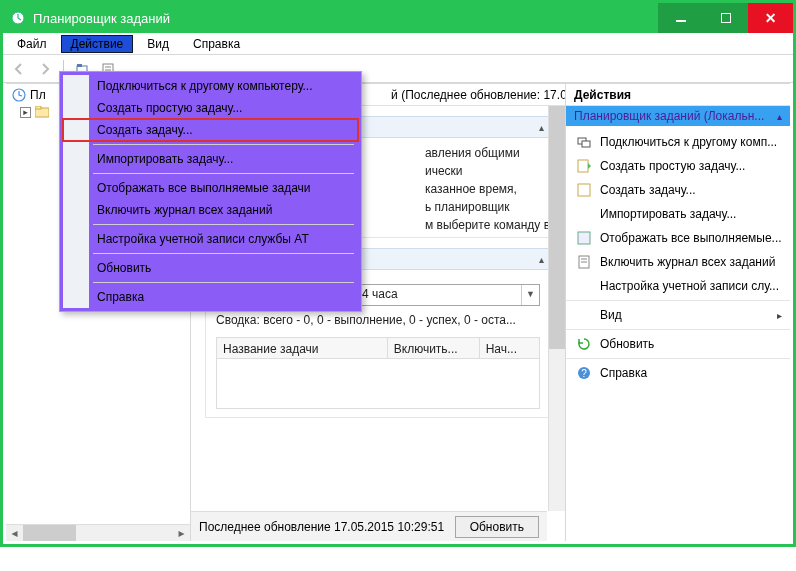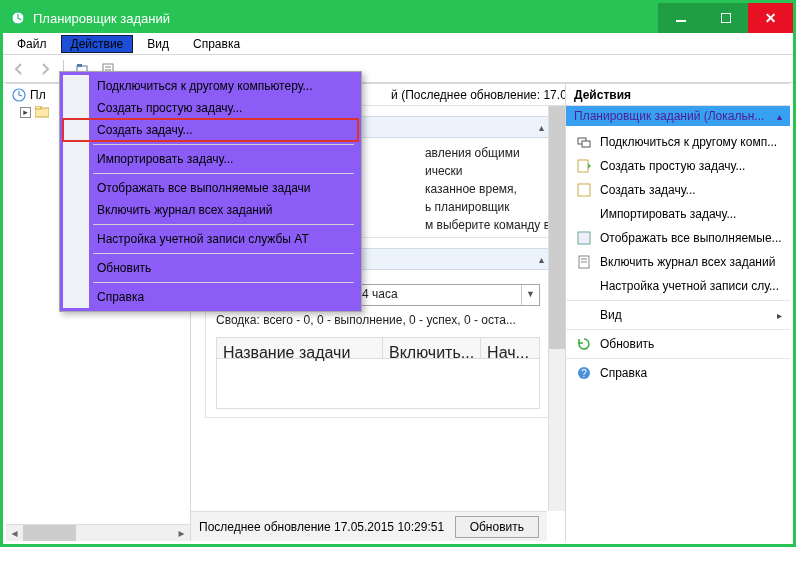--- a/index.html
+++ b/index.html
@@ -45,21 +45,21 @@
   .sect-head     { background:#ecf3fb; border:1px solid #d0dceb; display:flex; align-items:center; height:22px; padding:0 6px; font-size:12px;}
   .sect-head .chev{margin-left:auto;font-size:10px;color:#555;}
   .sect-body     { border:1px solid #e5e5e5; border-top:none; padding:8px 10px; font-size:12px; color:#222; line-height:1.45;}
 
   .field-row     { display:flex; align-items:center; gap:8px; margin:6px 0;}
   .field-row label{min-width:46px;}
   .combo         { flex:1; height:22px; border:1px solid #a5a5a5; background:#fff; display:flex; align-items:center; padding:0 6px; position:relative;}
   .combo .arrow  { position:absolute; right:0; top:0; bottom:0; width:18px; border-left:1px solid #ccc; display:flex;align-items:center;justify-content:center; font-size:9px; color:#555;}
   .summary       { margin:4px 0; white-space:nowrap; overflow:hidden; text-overflow:ellipsis;}
   .col-headers   { display:flex; border:1px solid #ddd; background:#f7f7f7; height:22px; margin-top:8px;}
-  .col-headers div{border-right:1px solid #ddd; padding:3px 6px; font-size:16px;}
+  .col-headers div{border-right:1px solid #ddd; padding:3px 6px; font-size:12px;}
   .list-blank    { height:50px; border:1px solid #ddd; border-top:none; background:#fff;}
 
   .statusbar     { position:absolute; left:0; right:18px; bottom:0; height:30px; background:#f3f3f3; border-top:1px solid #ddd; display:flex; align-items:center; padding:0 8px;}
   .statusbar .btn{ margin-left:auto; height:22px; padding:0 14px; border:1px solid #a5a5a5; background:#efefef; display:flex;align-items:center; font-size:12px;}
   .mid-vscroll   { position:absolute; top:22px; bottom:30px; right:0; width:17px; background:#f0f0f0; border-left:1px solid #ddd;}
   .mid-vscroll .vthumb{position:absolute; left:0; right:0; background:#cdcdcd;}
 
   .pane-right    { width:225px; border-left:1px solid #d8d8d8; display:flex; flex-direction:column;}
   .actions-title { height:22px; background:#fff; border-bottom:1px solid #e0e0e0; padding-left:8px; display:flex; align-items:center; font-size:12px; font-weight:600;}
   .action-header { background:#38a0f0; color:#4c1d95; padding:3px 8px; display:flex; align-items:center; white-space:nowrap; overflow:hidden;}

